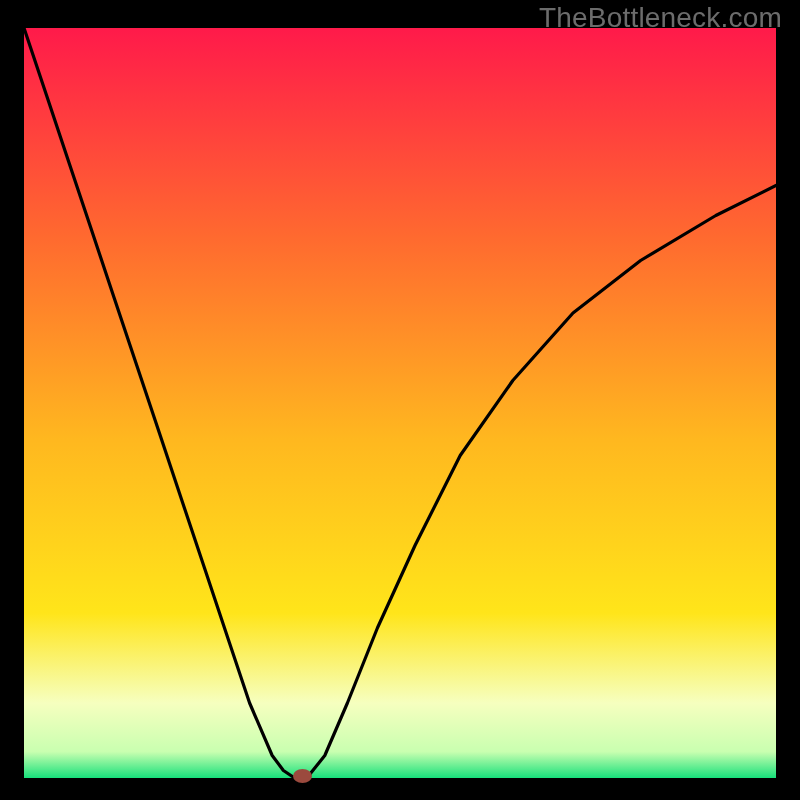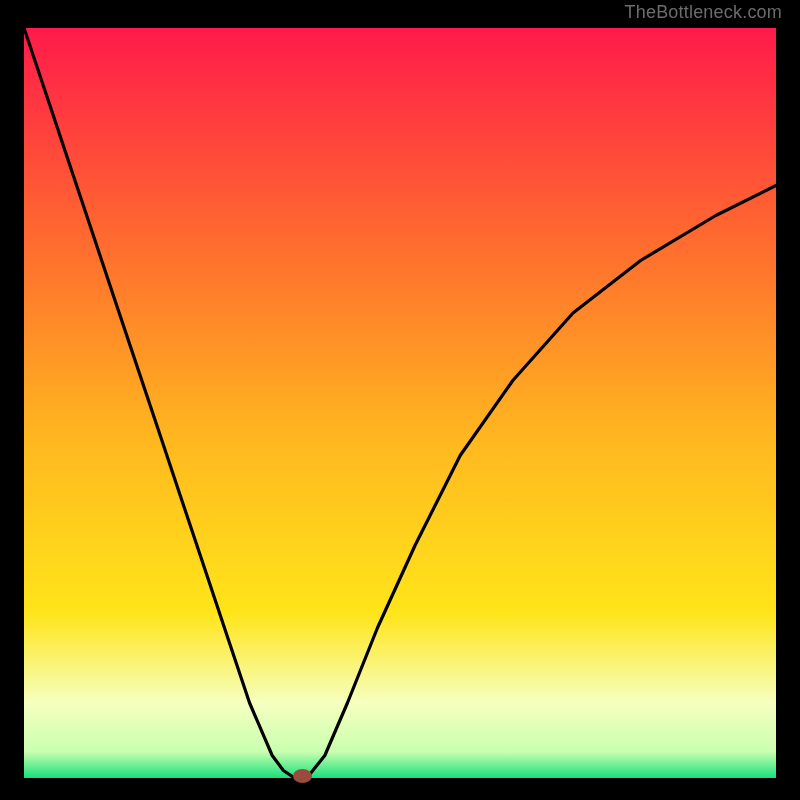--- a/index.html
+++ b/index.html
@@ -15,21 +15,21 @@
     position: relative;
     width: 800px;
     height: 800px;
     background: #000;
   }
   .watermark {
     position: absolute;
     top: 2px;
     right: 18px;
     color: #6c6c6c;
-    font-size: 18px;
+    font-size: 28px;
     font-weight: 400;
     letter-spacing: 0.2px;
     z-index: 20;
   }
   .plot-frame {
     position: absolute;
     left: 24px;
     top: 28px;
     width: 752px;
     height: 750px;

